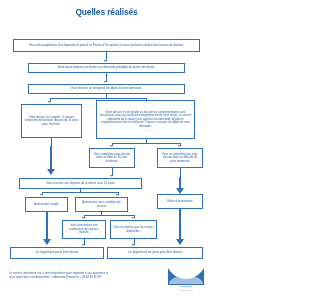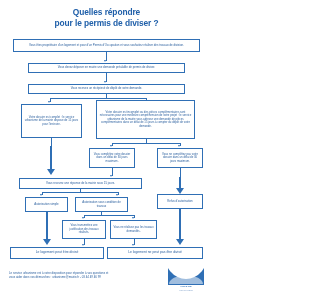--- a/index.html
+++ b/index.html
@@ -163,22 +163,21 @@
     font-size: 2.1px;
     line-height: 2.6px;
   }
 </style>
 </head>
 <body>
 
 <div id="page">
 
   <div class="title-block">
-    <div class="title-line">Quelles répondre</div>
-    <div class="title-line">pour le permis de diviser ?</div>
+    <div class="title-line">Quelles réalisés</div>
   </div>
 
   <div class="box" style="left:13px; top:39px; width:187px; height:13px;">
     <p>Vous êtes propriétaire d'un logement et pour d'un Permis d'Occupation et vous souhaitez réaliser des travaux de division.</p>
   </div>
 
   <div class="vline" style="left:106px; top:52px; height:9px;"></div>
   <div class="arrow-sm" style="left:104.2px; top:60px;"></div>
 
   <div class="box" style="left:28px; top:63px; width:157px; height:10px;">

